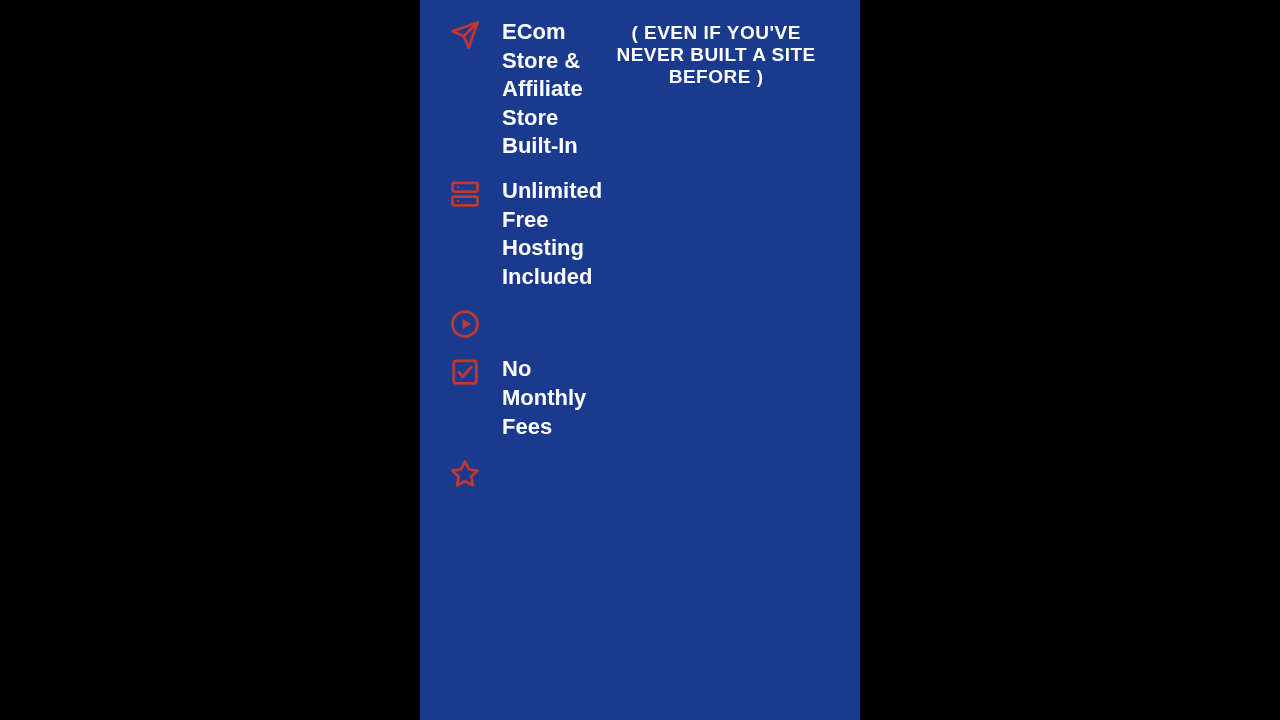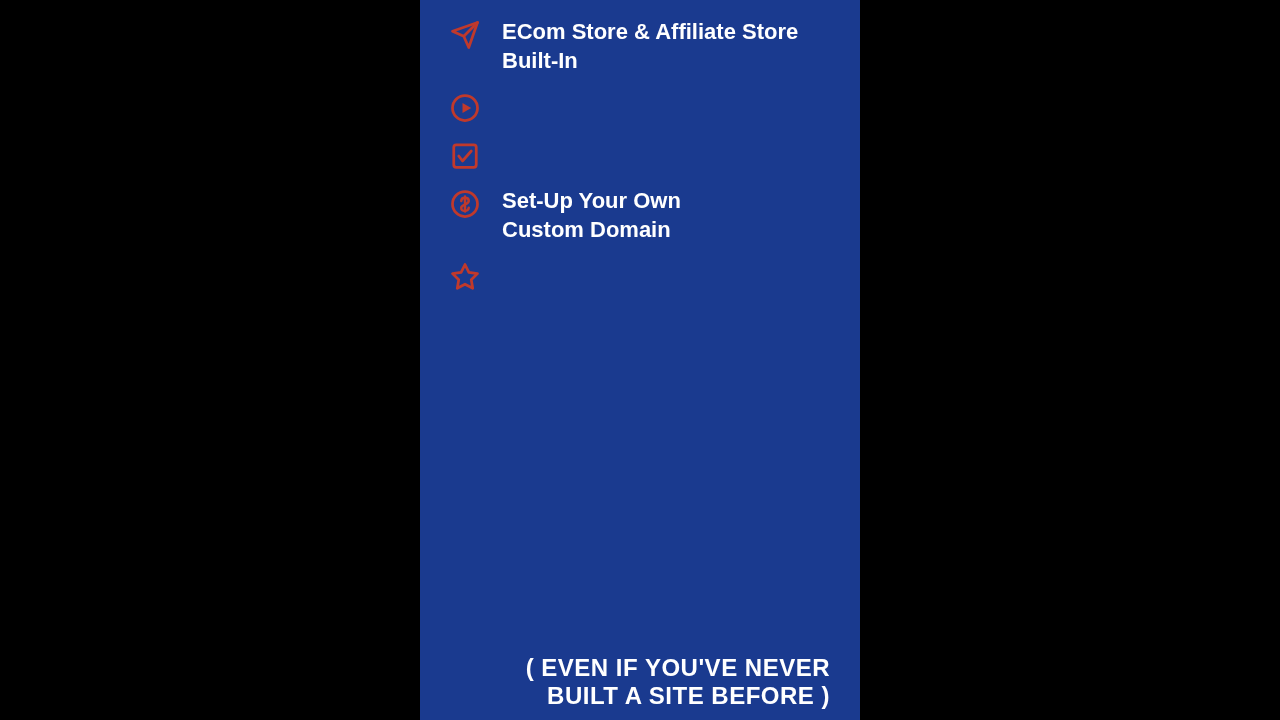--- a/index.html
+++ b/index.html
@@ -19,22 +19,22 @@
     }
     .right-panel {
       width: 420px;
       background: #000;
       flex-shrink: 0;
     }
     .center-panel {
       flex: 1;
       background: #1a3a8f;
       display: flex;
-      flex-direction: column;
-      padding: 10px 30px 4px 30px;
+      flex-direction: row;
+      padding: 10px 30px 26px 30px;
       overflow: hidden;
     }
     .feature-list {
       display: flex;
       flex-direction: column;
       gap: 0px;
       flex: 1;
     }
     .feature-item {
       display: flex;
@@ -55,23 +55,23 @@
       height: 30px;
     }
     .feature-text {
       color: #fff;
       font-size: 22px;
       font-weight: 600;
       line-height: 1.3;
     }
     .footer-text {
       color: #fff;
-      font-size: 24px;
+      font-size: 19px;
       font-weight: 600;
-      text-align: right;
+      text-align: center;
       padding: 12px 0 6px 0;
       letter-spacing: 0.5px;
     }
   </style>
 </head>
 <body>
 
 <div class="left-panel"></div>
 
 <div class="center-panel">
@@ -82,52 +82,57 @@
         <svg viewBox="0 0 24 24" fill="none">
           <path d="M22 2L11 13" stroke="#c0392b" stroke-width="2.2" stroke-linecap="round" stroke-linejoin="round"></path>
           <path d="M22 2L15 22L11 13L2 9L22 2Z" stroke="#c0392b" stroke-width="2.2" stroke-linecap="round" stroke-linejoin="round"></path>
         </svg>
       </div>
       <div class="feature-text">
         ECom Store &amp; Affiliate Store<br>Built-In
       </div>
     </div>
 
+    <div class="feature-item">
+      <div class="feature-icon">
+        <svg viewBox="0 0 24 24" fill="none">
+          <rect x="2" y="3" width="20" height="7" rx="1.5" stroke="#c0392b" stroke-width="2.2"></rect>
+          <rect x="2" y="14" width="20" height="7" rx="1.5" stroke="#c0392b" stroke-width="2.2"></rect>
+          <circle cx="6.5" cy="6.5" r="1" fill="#c0392b"></circle>
+          <circle cx="6.5" cy="17.5" r="1" fill="#c0392b"></circle>
+        </svg>
+      </div>
+      <div class="feature-text">
+        Unlimited Free Hosting<br>Included
+      </div>
+    </div>
 
     <div class="feature-item">
       <div class="feature-icon">
         <svg viewBox="0 0 24 24" fill="none">
           <circle cx="12" cy="12" r="10" stroke="#c0392b" stroke-width="2.2"></circle>
           <polygon points="10,8 17,12 10,16" fill="#c0392b"></polygon>
         </svg>
       </div>
     </div>
 
     <div class="feature-item">
       <div class="feature-icon">
         <svg viewBox="0 0 24 24" fill="none">
           <rect x="3" y="3" width="18" height="18" rx="2" stroke="#c0392b" stroke-width="2.2"></rect>
           <polyline points="7,12 10,16 17,8" stroke="#c0392b" stroke-width="2.2" stroke-linecap="round" stroke-linejoin="round"></polyline>
         </svg>
       </div>
+      <div class="feature-text">
+        No Monthly Fees
+      </div>
     </div>
 
 
 
-    <div class="feature-item">
-      <div class="feature-icon">
-        <svg viewBox="0 0 24 24" fill="none">
-          <circle cx="12" cy="12" r="10" stroke="#c0392b" stroke-width="2.2"></circle>
-          <path d="M12 6v12M9 9.5c0-1.5 1.3-2.5 3-2.5s3 1 3 2.5c0 3-6 3-6 5.5s1.5 2.5 3 2.5 3-1 3-2.5" stroke="#c0392b" stroke-width="2" stroke-linecap="round"></path>
-        </svg>
-      </div>
-      <div class="feature-text">
-        Set-Up Your Own<br>Custom Domain
-      </div>
-    </div>
 
     <div class="feature-item">
       <div class="feature-icon">
         <svg viewBox="0 0 24 24" fill="none">
           <polygon points="12,2 15.09,8.26 22,9.27 17,14.14 18.18,21.02 12,17.77 5.82,21.02 7,14.14 2,9.27 8.91,8.26" stroke="#c0392b" stroke-width="2.2" stroke-linecap="round" stroke-linejoin="round"></polygon>
         </svg>
       </div>
     </div>
 
   </div>

